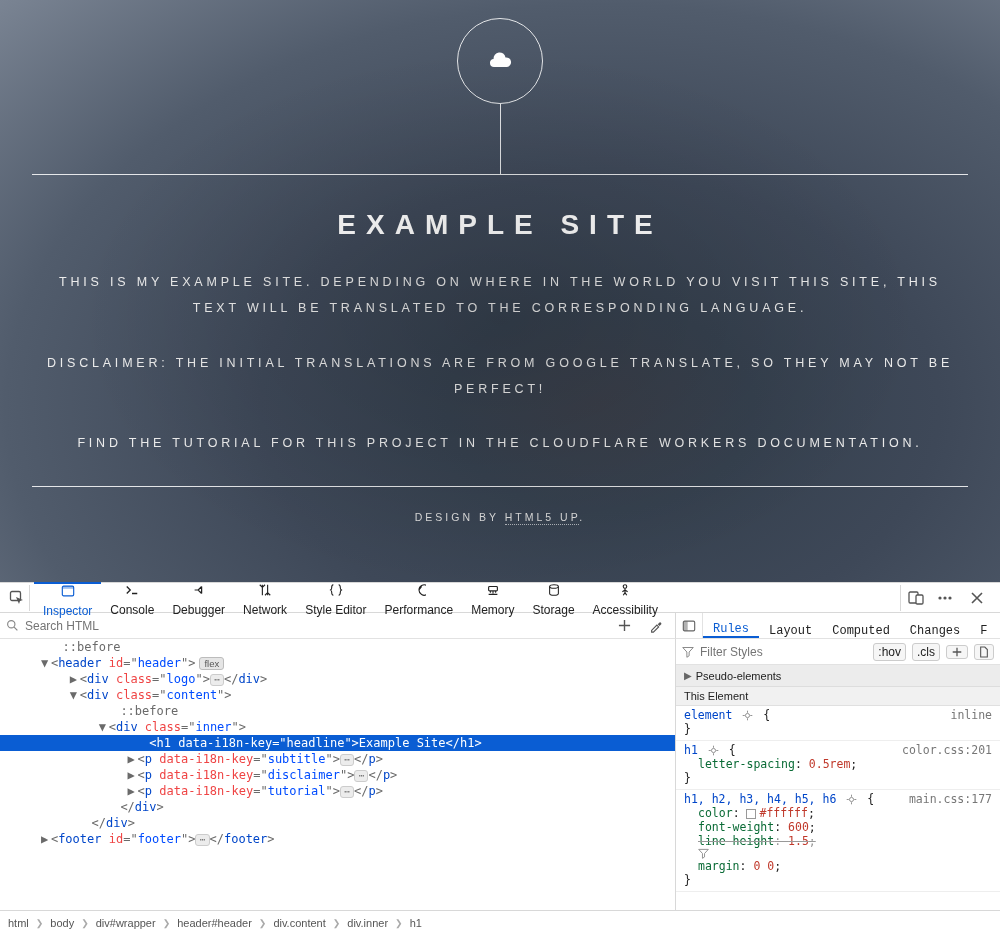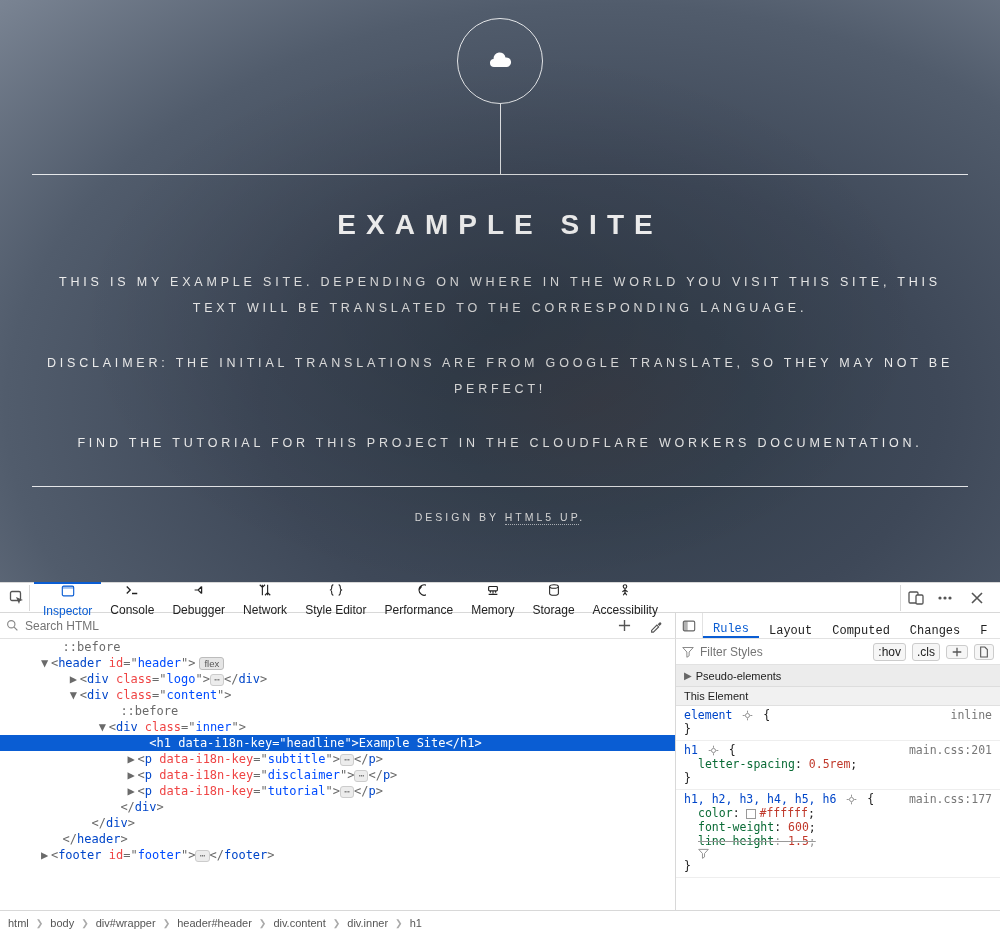--- a/index.html
+++ b/index.html
@@ -400,21 +400,20 @@
         <div class="dt-line">        <span class="twisty">▶</span><span class="tok-punct">&lt;</span><span class="tok-tag">div</span> <span class="tok-attr">class</span><span class="tok-punct">="</span><span class="tok-str">logo</span><span class="tok-punct">"</span><span class="tok-punct">&gt;</span><span class="dots-box">⋯</span><span class="tok-punct">&lt;/</span><span class="tok-tag">div</span><span class="tok-punct">&gt;</span></div>
         <div class="dt-line">        <span class="twisty">▼</span><span class="tok-punct">&lt;</span><span class="tok-tag">div</span> <span class="tok-attr">class</span><span class="tok-punct">="</span><span class="tok-str">content</span><span class="tok-punct">"</span><span class="tok-punct">&gt;</span></div>
         <div class="dt-line">               <span class="tok-pseudo">::before</span></div>
         <div class="dt-line">            <span class="twisty">▼</span><span class="tok-punct">&lt;</span><span class="tok-tag">div</span> <span class="tok-attr">class</span><span class="tok-punct">="</span><span class="tok-str">inner</span><span class="tok-punct">"</span><span class="tok-punct">&gt;</span></div>
         <div class="dt-line sel">                   <span class="tok-punct">&lt;</span><span class="tok-tag">h1</span> <span class="tok-attr">data-i18n-key</span><span class="tok-punct">="</span><span class="tok-str">headline</span><span class="tok-punct">"</span><span class="tok-punct">&gt;</span><span class="tok-text">Example Site</span><span class="tok-punct">&lt;/</span><span class="tok-tag">h1</span><span class="tok-punct">&gt;</span></div>
         <div class="dt-line">                <span class="twisty">▶</span><span class="tok-punct">&lt;</span><span class="tok-tag">p</span> <span class="tok-attr">data-i18n-key</span><span class="tok-punct">="</span><span class="tok-str">subtitle</span><span class="tok-punct">"</span><span class="tok-punct">&gt;</span><span class="dots-box">⋯</span><span class="tok-punct">&lt;/</span><span class="tok-tag">p</span><span class="tok-punct">&gt;</span></div>
         <div class="dt-line">                <span class="twisty">▶</span><span class="tok-punct">&lt;</span><span class="tok-tag">p</span> <span class="tok-attr">data-i18n-key</span><span class="tok-punct">="</span><span class="tok-str">disclaimer</span><span class="tok-punct">"</span><span class="tok-punct">&gt;</span><span class="dots-box">⋯</span><span class="tok-punct">&lt;/</span><span class="tok-tag">p</span><span class="tok-punct">&gt;</span></div>
         <div class="dt-line">                <span class="twisty">▶</span><span class="tok-punct">&lt;</span><span class="tok-tag">p</span> <span class="tok-attr">data-i18n-key</span><span class="tok-punct">="</span><span class="tok-str">tutorial</span><span class="tok-punct">"</span><span class="tok-punct">&gt;</span><span class="dots-box">⋯</span><span class="tok-punct">&lt;/</span><span class="tok-tag">p</span><span class="tok-punct">&gt;</span></div>
         <div class="dt-line">               <span class="tok-punct">&lt;/</span><span class="tok-tag">div</span><span class="tok-punct">&gt;</span></div>
         <div class="dt-line">           <span class="tok-punct">&lt;/</span><span class="tok-tag">div</span><span class="tok-punct">&gt;</span></div>
-        <div class="dt-line">       <span class="tok-punct">&lt;/</span><span class="tok-tag">header</span><span class="tok-punct">&gt;</span></div>
         <div class="dt-line">    <span class="twisty">▶</span><span class="tok-punct">&lt;</span><span class="tok-tag">footer</span> <span class="tok-attr">id</span><span class="tok-punct">="</span><span class="tok-str">footer</span><span class="tok-punct">"</span><span class="tok-punct">&gt;</span><span class="dots-box">⋯</span><span class="tok-punct">&lt;/</span><span class="tok-tag">footer</span><span class="tok-punct">&gt;</span></div>
       </div>
 
     <div class="dt-rules">
       <div class="dt-filter-row">
         <span>
             <svg width="12" height="12" viewBox="0 0 16 16">
               <path d="M1 2 h14 l-5.5 6 v5 l-3 2 v-7 z" fill="none" stroke="#888" stroke-width="1.3"></path>
             </svg>
           </span>
@@ -442,39 +441,40 @@
       <div id="rule-blocks" style="overflow:auto;flex:1;">
           <div class="rule-block">
             <span class="src">inline</span>
             <div class="sel-line"><span class="selname">element</span> <span class="little-chain"><svg width="11" height="11" viewBox="0 0 16 16">
                   <circle cx="8" cy="8" r="3" fill="none" stroke="#888" stroke-width="1.3"></circle>
                   <path d="M8 1v3M8 12v3M1 8h3M12 8h3" stroke="#888" stroke-width="1.3"></path>
                 </svg></span> {</div>
             <div>}</div>
           </div>
           <div class="rule-block">
-            <span class="src">main.css:201</span>
+            <span class="src">color.css:201</span>
             <div class="sel-line"><span class="selname">h1</span> <span class="little-chain"><svg width="11" height="11" viewBox="0 0 16 16">
                   <circle cx="8" cy="8" r="3" fill="none" stroke="#888" stroke-width="1.3"></circle>
                   <path d="M8 1v3M8 12v3M1 8h3M12 8h3" stroke="#888" stroke-width="1.3"></path>
                 </svg></span> {</div>
             <div class="decl"><span class="prop">letter-spacing</span>: <span class="val">0.5rem</span>;</div>
             <div>}</div>
           </div>
           <div class="rule-block">
             <span class="src">main.css:177</span>
             <div class="sel-line"><span class="selname">h1, h2, h3, h4, h5, h6</span> <span class="little-chain"><svg width="11" height="11" viewBox="0 0 16 16">
                   <circle cx="8" cy="8" r="3" fill="none" stroke="#888" stroke-width="1.3"></circle>
                   <path d="M8 1v3M8 12v3M1 8h3M12 8h3" stroke="#888" stroke-width="1.3"></path>
                 </svg></span> {</div>
             <div class="decl"><span class="prop">color</span>: <span class="color-swatch" style="background:#ffffff"></span><span class="val">#ffffff</span>;</div>
             <div class="decl"><span class="prop">font-weight</span>: <span class="val">600</span>;</div>
             <div class="decl strike"><span class="prop">line-height</span>: <span class="val">1.5</span>;<span style="margin-left:6px;"><svg width="11" height="11" viewBox="0 0 16 16">
                   <path d="M1 2 h14 l-5.5 6 v5 l-3 2 v-7 z" fill="none" stroke="#888" stroke-width="1.3"></path>
                 </svg></span></div>
+            <div class="decl"><span class="prop">margin</span>: <span class="val">0 0</span>;</div>
             <div>}</div>
           </div>
         </div>
     </div>
   </div>
 
   <div class="dt-breadcrumb" id="breadcrumb">
       <span>html</span>
       <span class="chev">❯</span>
       <span>body</span>

